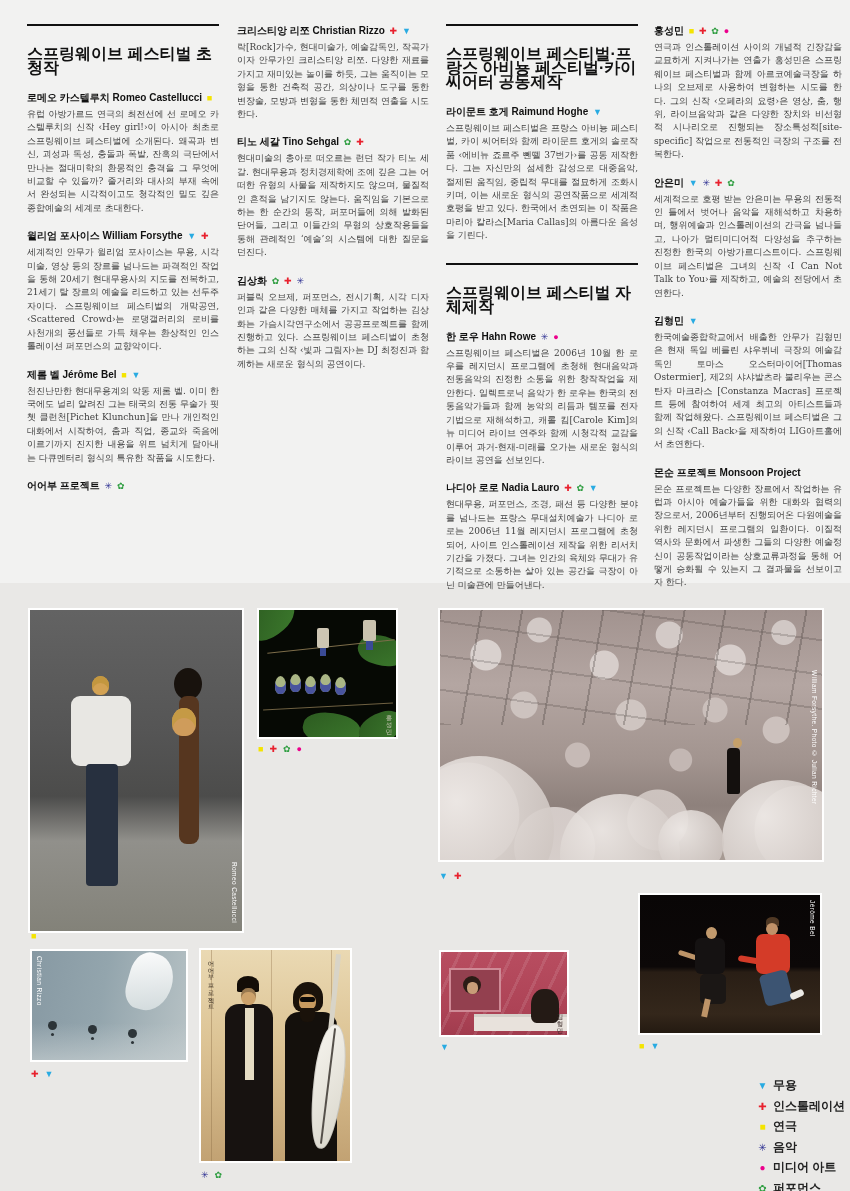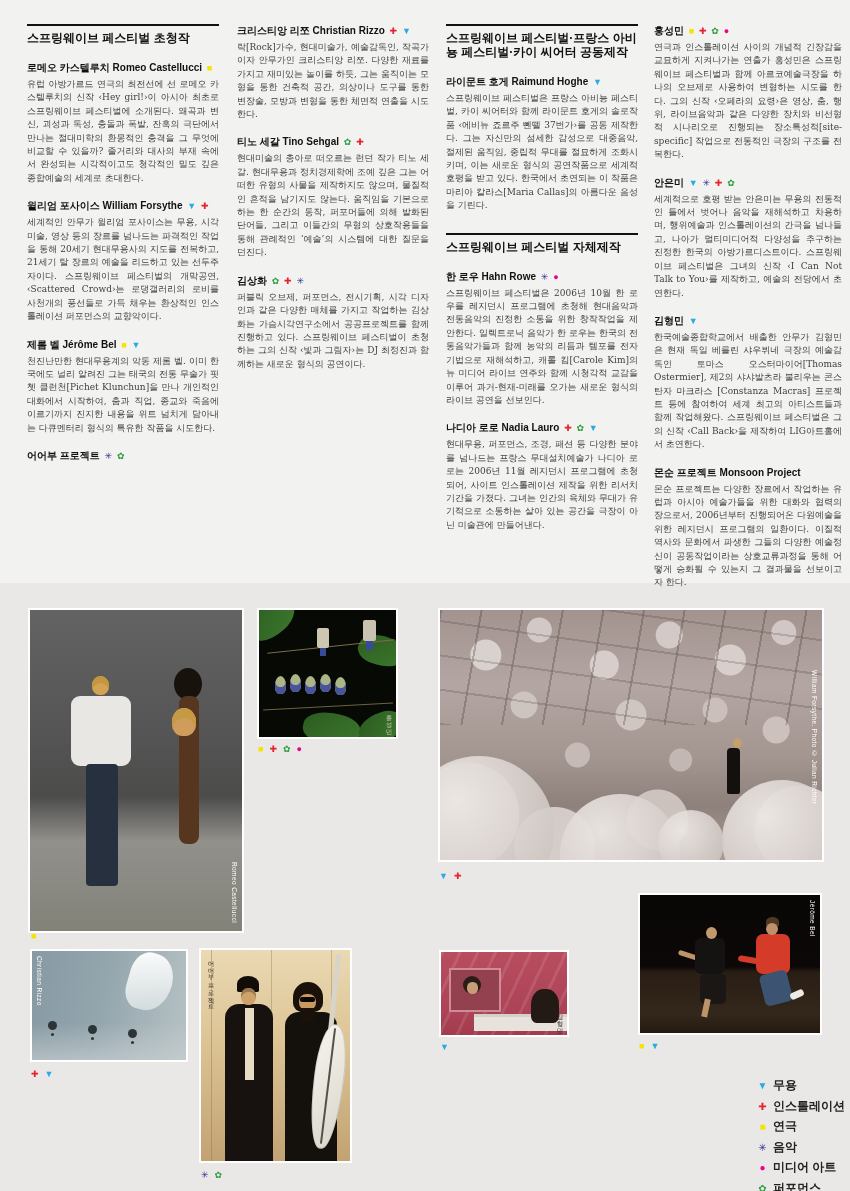--- a/index.html
+++ b/index.html
@@ -4,22 +4,22 @@
 <style>
   html,body{margin:0;padding:0;}
   body{background:#d8d8d8;}
   #page{position:relative;width:850px;height:1191px;background:#f2f2f1;overflow:hidden;
         font-family:"Liberation Sans",sans-serif;}
   #photo-band{position:absolute;left:0;top:583px;width:850px;height:608px;background:#e9e8e6;}
 
   
   .col{position:absolute;top:24px;width:192px;}
   #col1{left:27px;} #col2{left:237px;} #col3{left:446px;} #col4{left:654px;width:188px;}
-  .sec-head{border-top:2.5px solid #111;padding-top:5px;margin:0 0 16px 0;
-            font-weight:bold;font-size:12px;color:#111;line-height:14px;}
+  .sec-head{border-top:2.5px solid #111;padding-top:21px;margin:0 0 16px 0;
+            font-weight:bold;font-size:16px;color:#111;line-height:14px;}
   .sec-head.mid{margin-top:20px;}
   .artist{margin:0 0 14px 0;}
   .a-title{font-weight:bold;font-size:10px;color:#111;margin:0 0 3px 0;line-height:14px;}
   .a-title .ic{font-weight:normal;margin-left:2px;}
   .a-body{font-size:9px;line-height:13.4px;color:#3e3e3e;margin:0;
           font-family:"DejaVu Serif","Liberation Serif",serif;text-align:justify;}
 
   
   .ic{font-style:normal;font-size:9px;}
   .ic-dance{color:#29abe2;} .ic-installation{color:#e8212e;} .ic-theater{color:#f4e400;}

